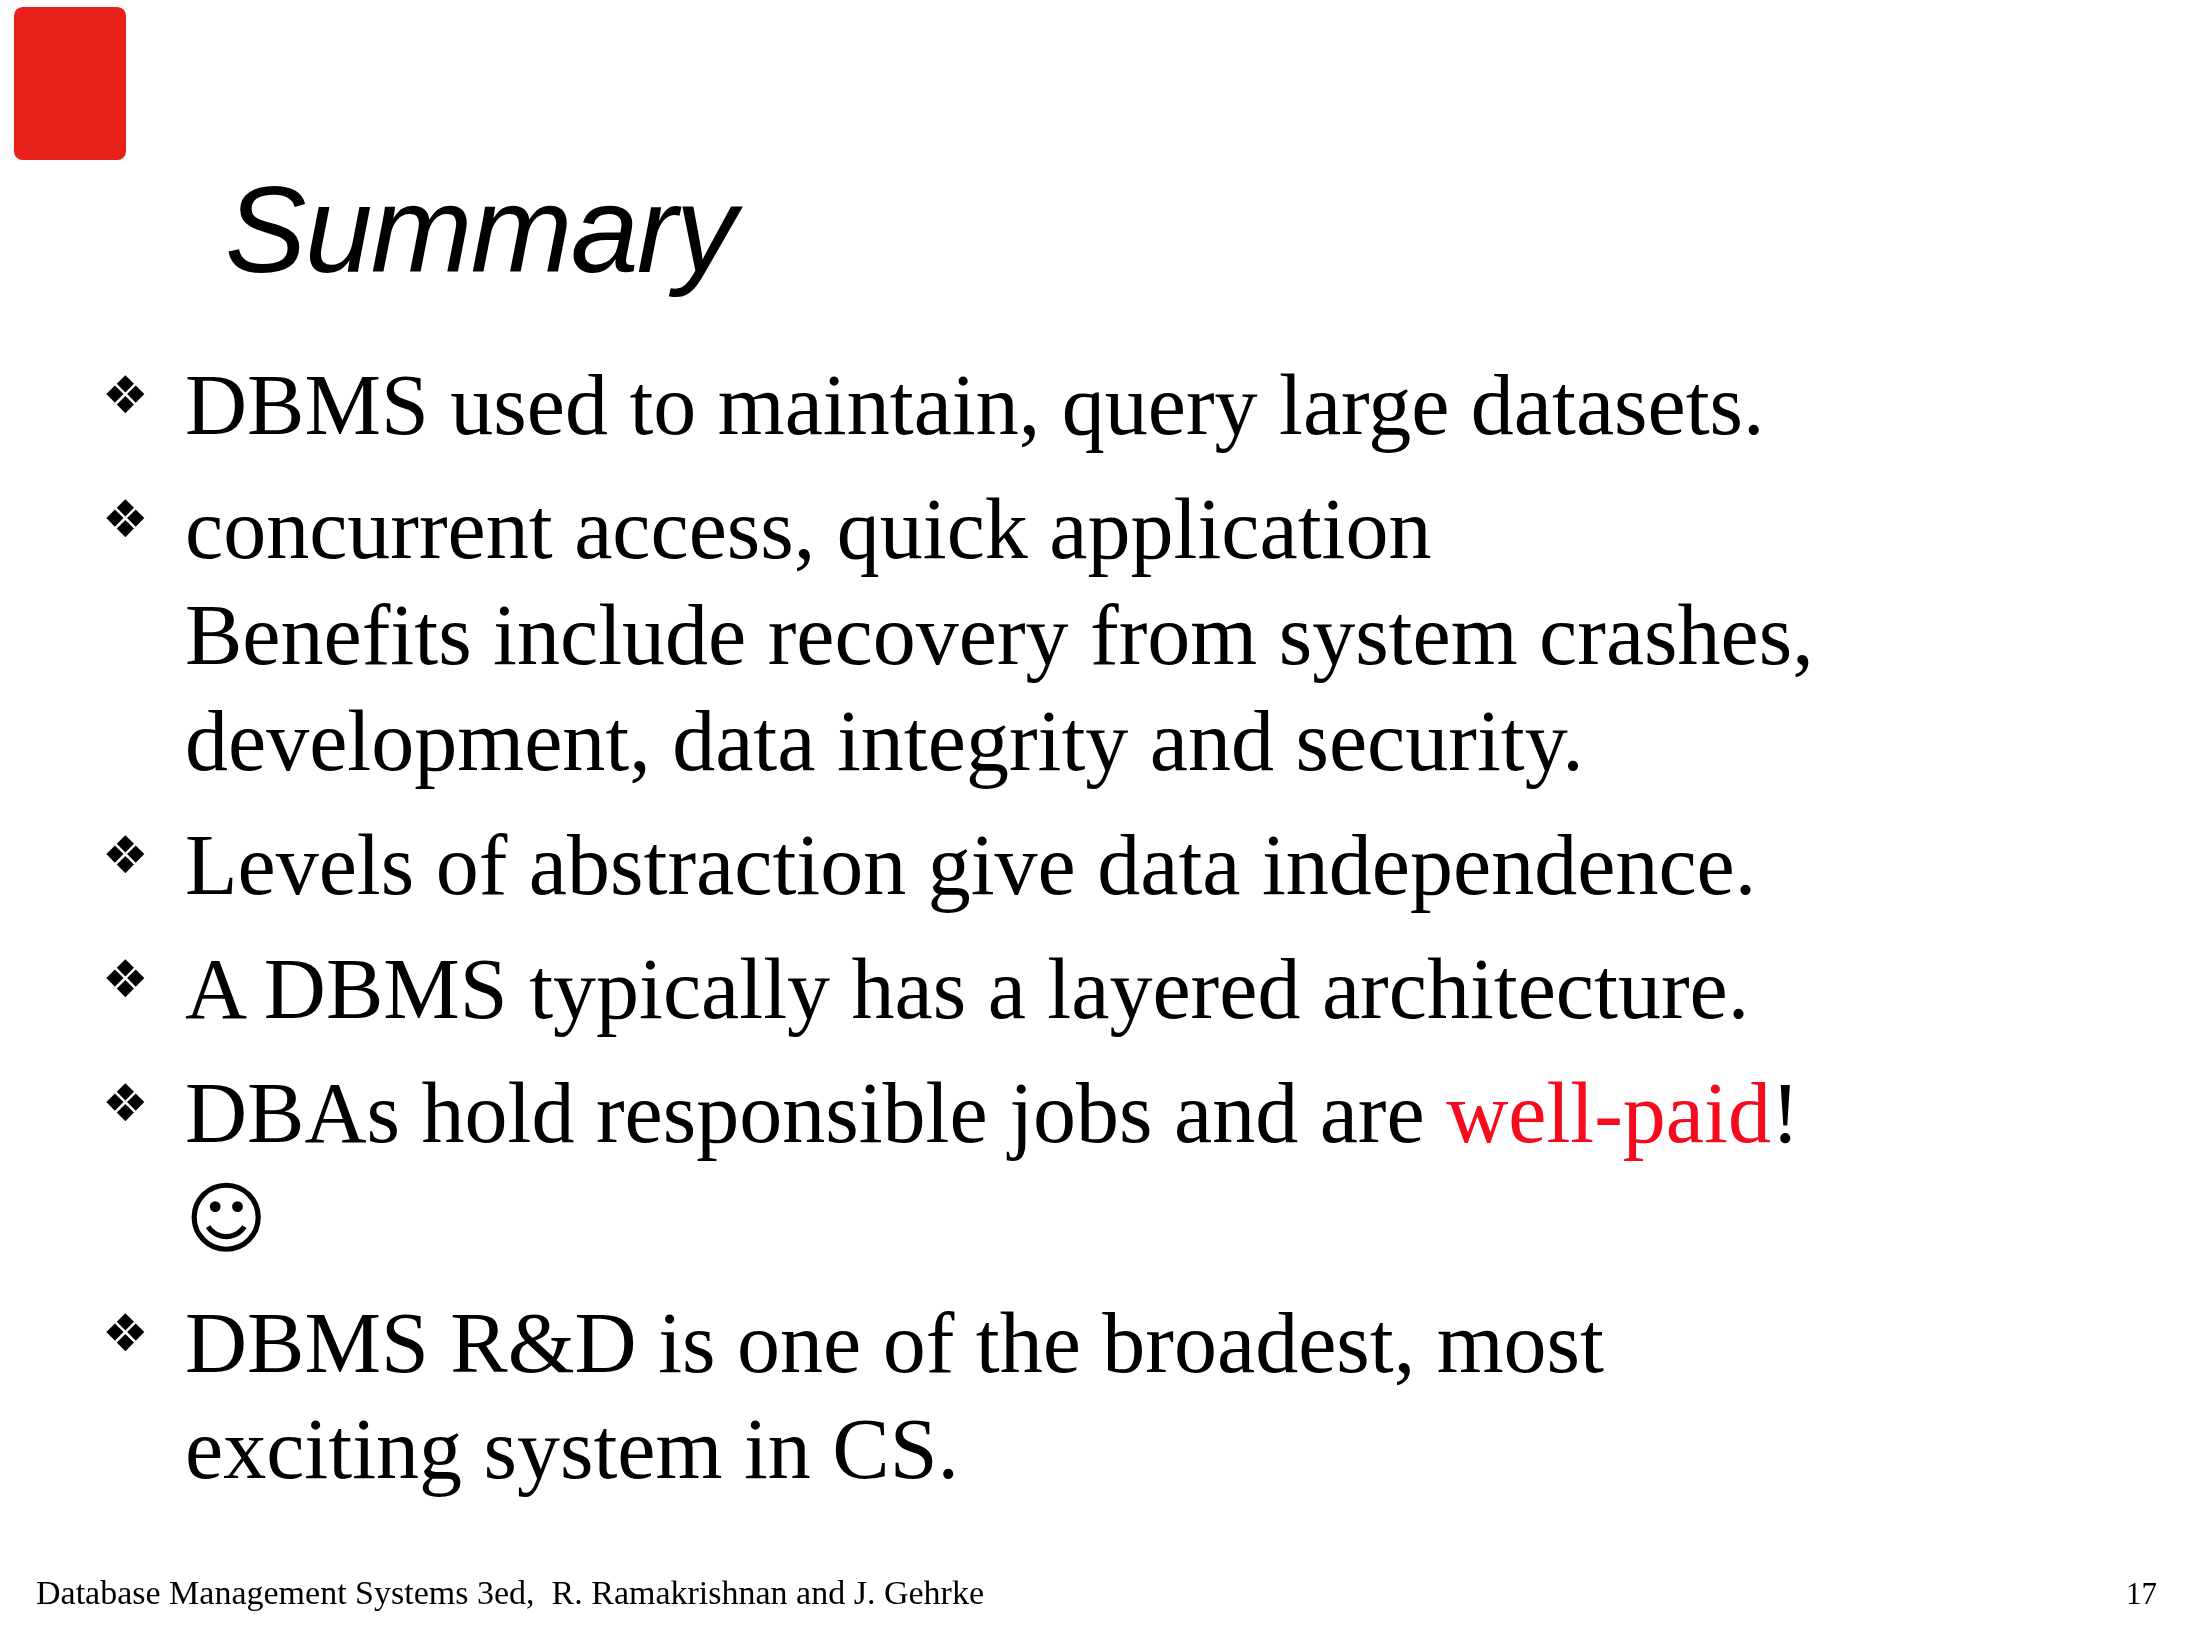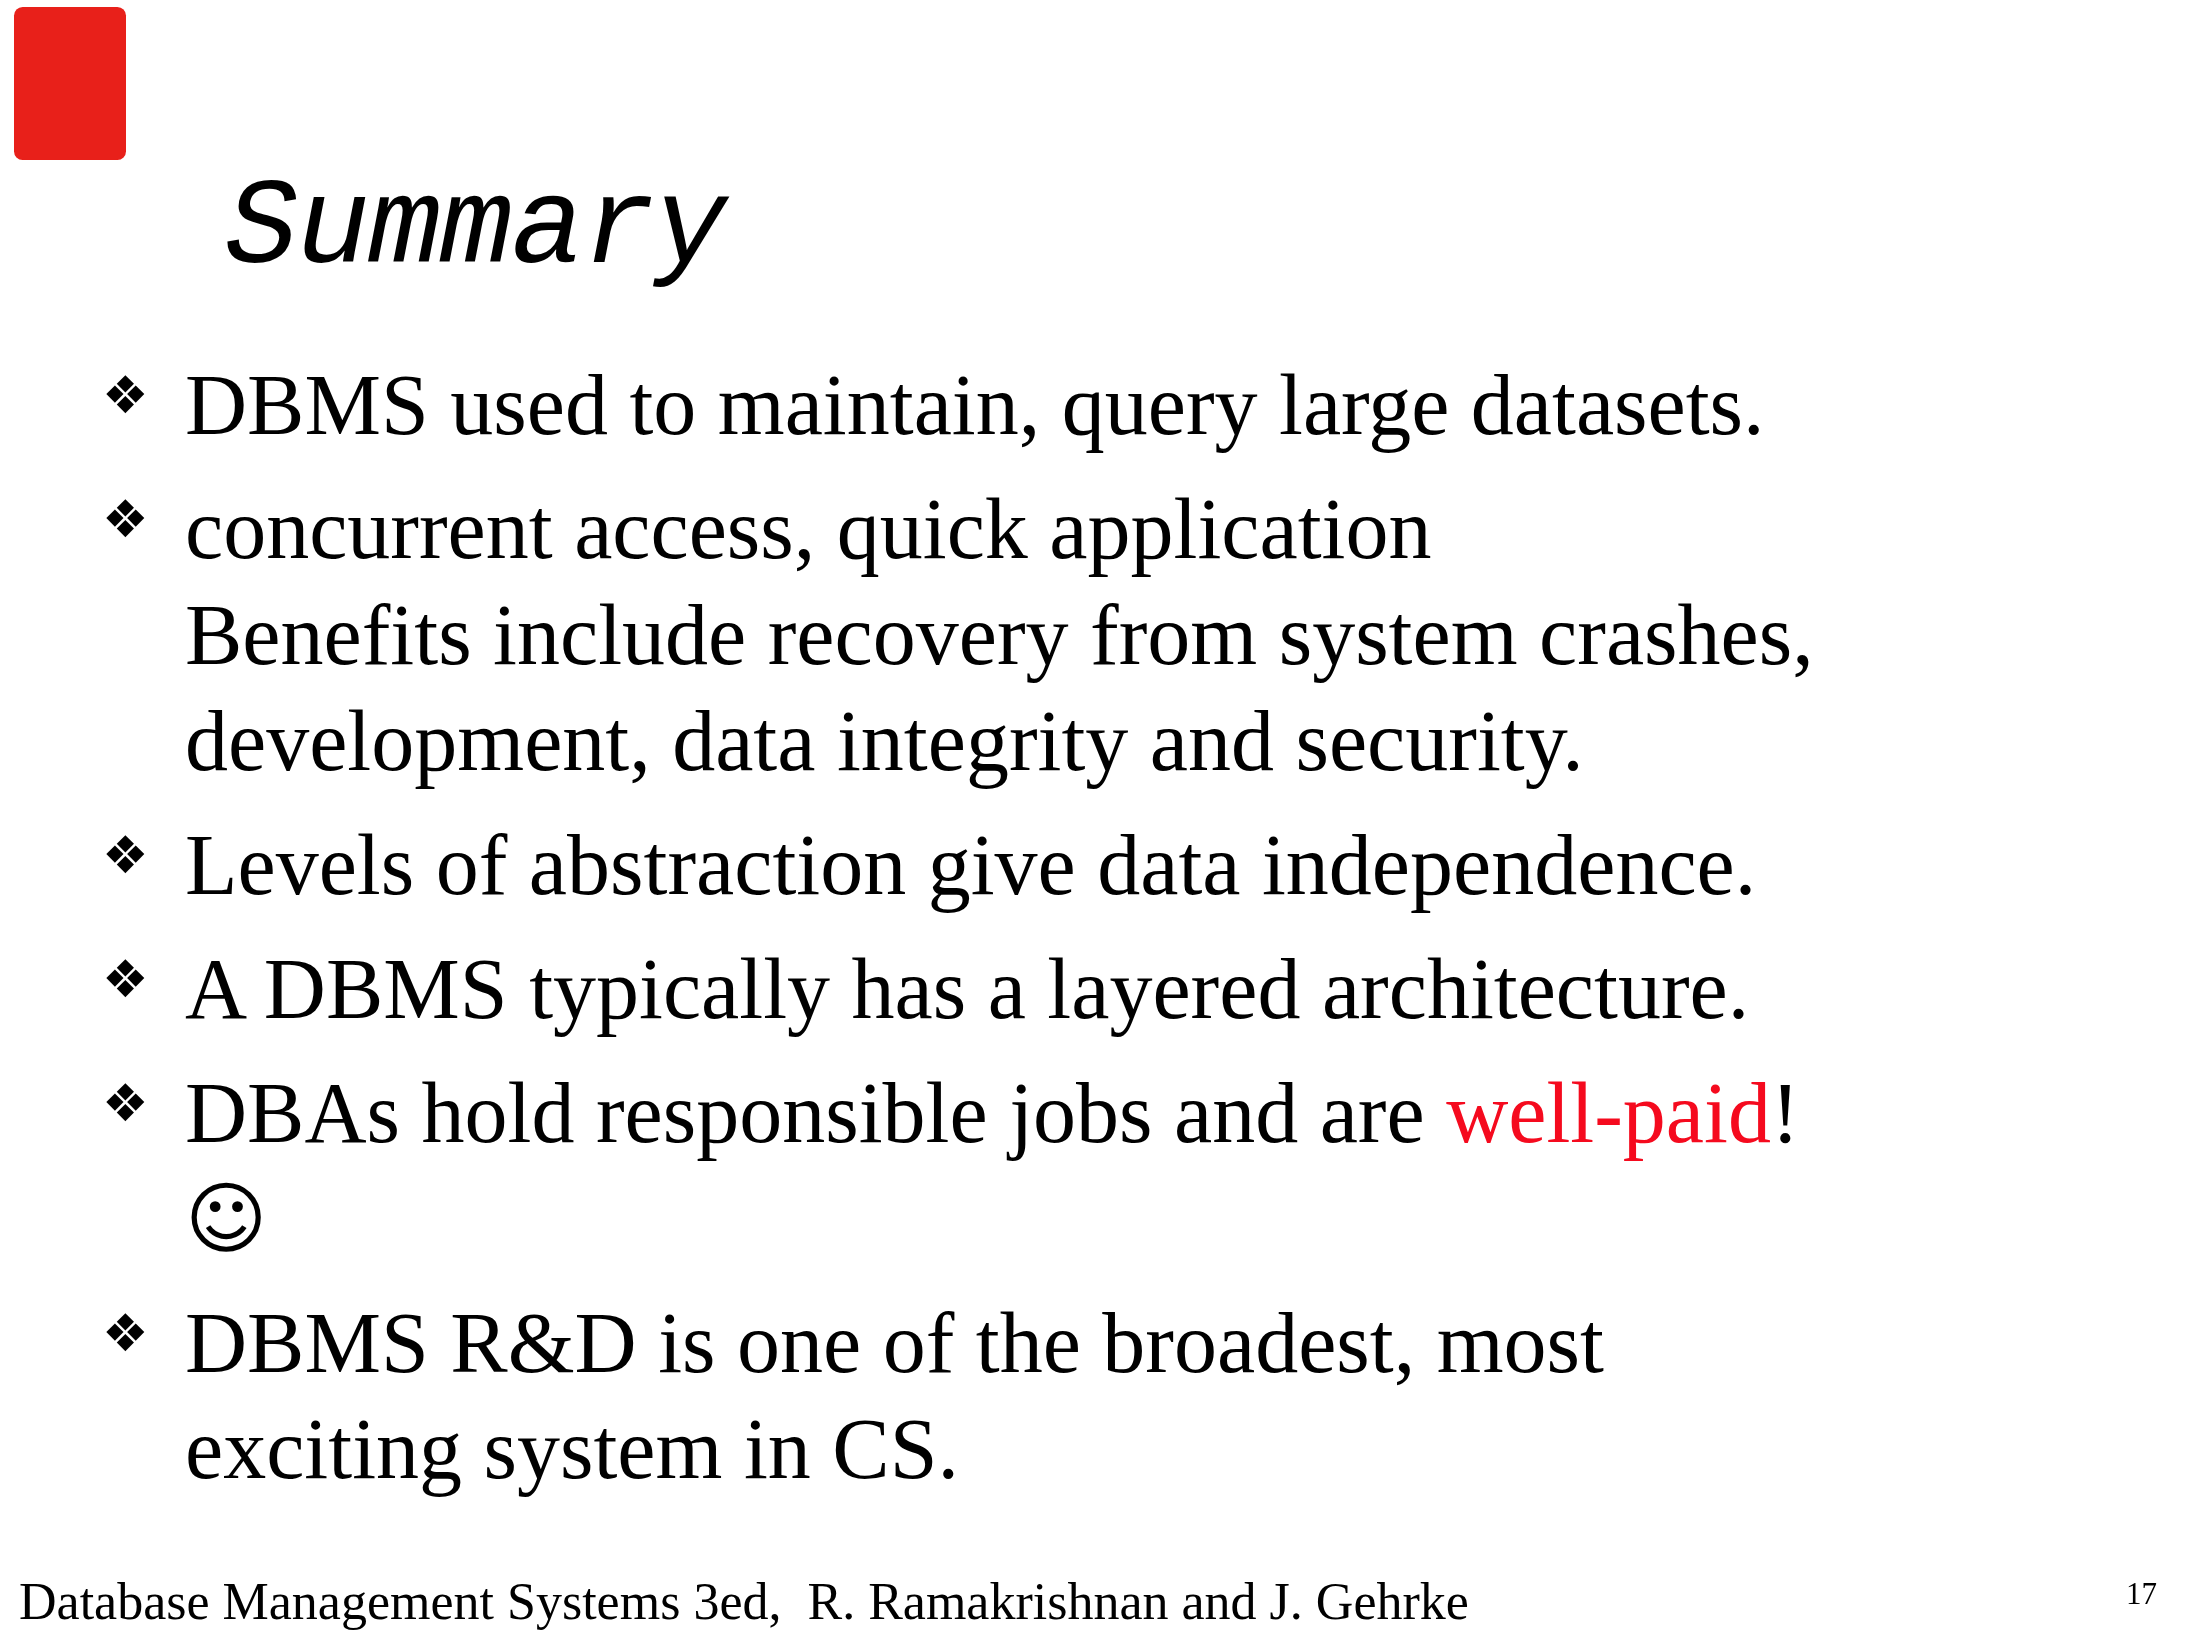--- a/index.html
+++ b/index.html
@@ -23,21 +23,21 @@
     width: 112px;
     height: 153px;
     background: #e8201a;
     border-radius: 8.6px;
   }
 
   .slide-title {
     position: absolute;
     left: 225px;
     top: 169px;
-    font-family: Liberation Mono, monospace;
+    font-family: Liberation Sans, sans-serif;
     font-style: italic;
     font-size: 122px;
     line-height: 1.0;
     letter-spacing: -1.7px;
     color: #000000;
     white-space: nowrap;
   }
 
   .bullet-list {
     position: absolute;
@@ -74,23 +74,23 @@
     color: #f50a1e;
   }
 
   .smiley {
     font-family: "DejaVu Sans", sans-serif;
     font-size: 79px;
   }
 
   .footer-citation {
     position: absolute;
-    left: 19px;
+    left: 36px;
     top: 1576px;
-    font-size: 52px;
+    font-size: 34px;
     line-height: 1.0;
     white-space: pre;
     color: #000000;
   }
 
   .page-number {
     position: absolute;
     right: 46px;
     top: 1578px;
     font-size: 31px;

